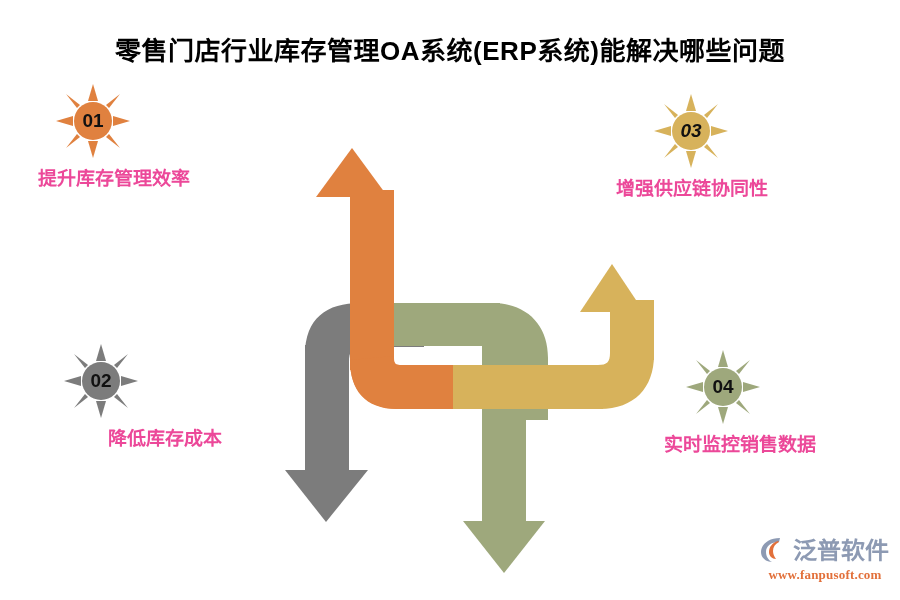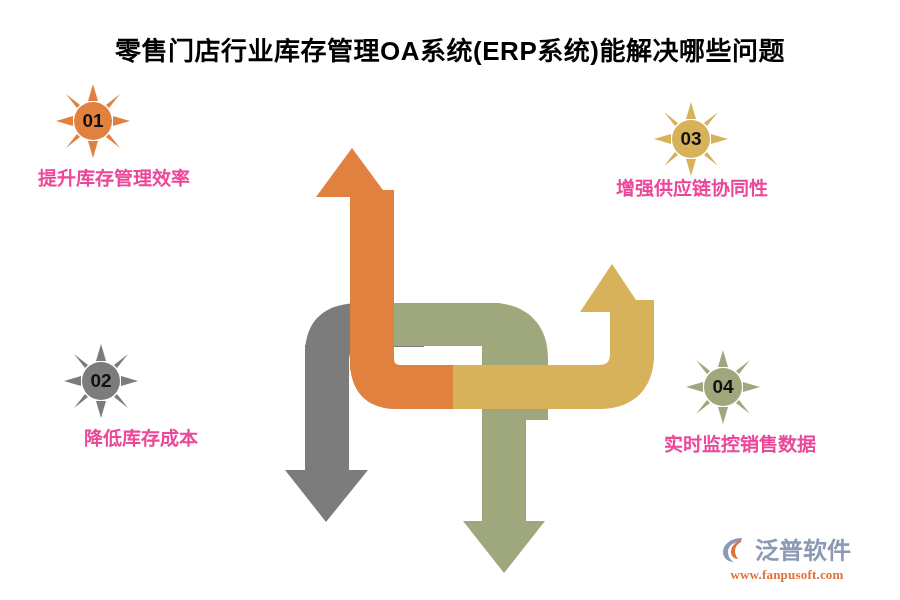--- a/index.html
+++ b/index.html
@@ -79,34 +79,34 @@
     line-height: 26px;
   }
 
   
   #callout-01 { left: 38px;  top: 84px;  }
   #callout-01 .badge { left: 18px; top: 0; }
   #callout-01 .callout-label { left: 0px; top: 82px; }
 
   #callout-02 { left: 52px;  top: 344px; }
   #callout-02 .badge { left: 12px; top: 0; }
-  #callout-02 .callout-label { left: 32px; top: 82px; }
+  #callout-02 .callout-label { left: 56px; top: 82px; }
 
   #callout-03 { left: 616px; top: 94px;  }
-  #callout-03 .badge { left: 38px; top: 8px; }
+  #callout-03 .badge { left: 38px; top: 0; font-style: italic; }
   #callout-03 .callout-label { left: 0px;  top: 82px; }
 
   #callout-04 { left: 664px; top: 350px; }
   #callout-04 .badge { left: 22px; top: 0; }
   #callout-04 .callout-label { left: 0px;  top: 82px; }
 
   
   #brand {
     position: absolute;
-    left: 720px;
+    left: 758px;
     top: 534px;
     width: 134px;
     height: 56px;
   }
   #brand-row {
     display: flex;
     align-items: center;
     gap: 5px;
     height: 33px;
   }

